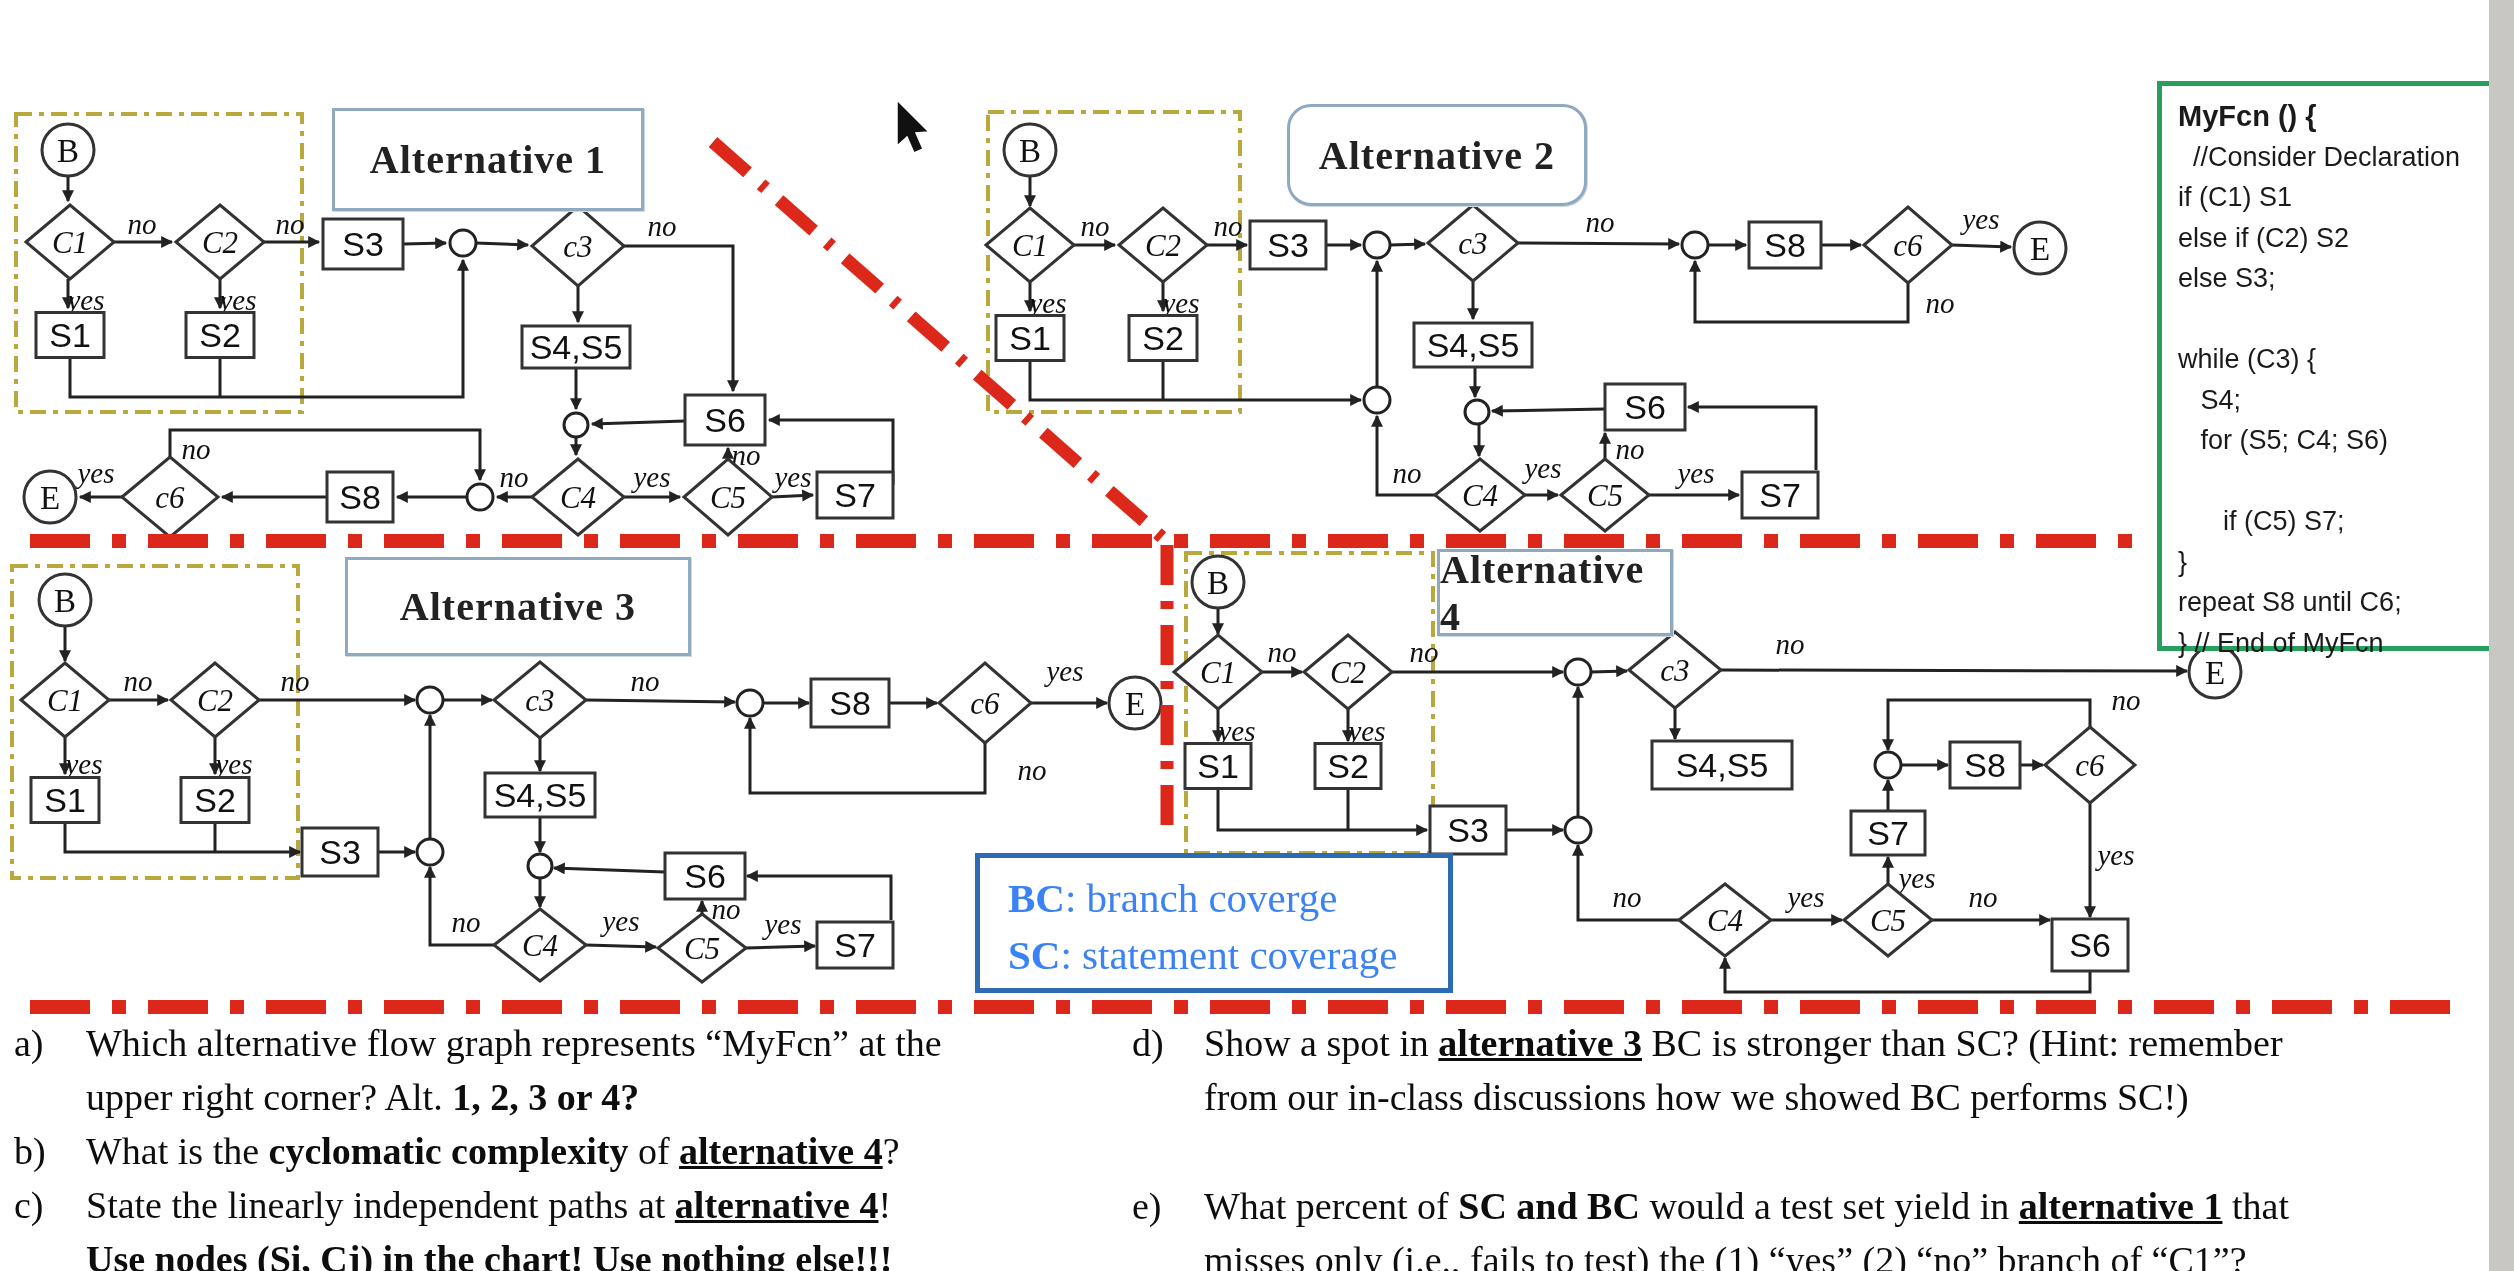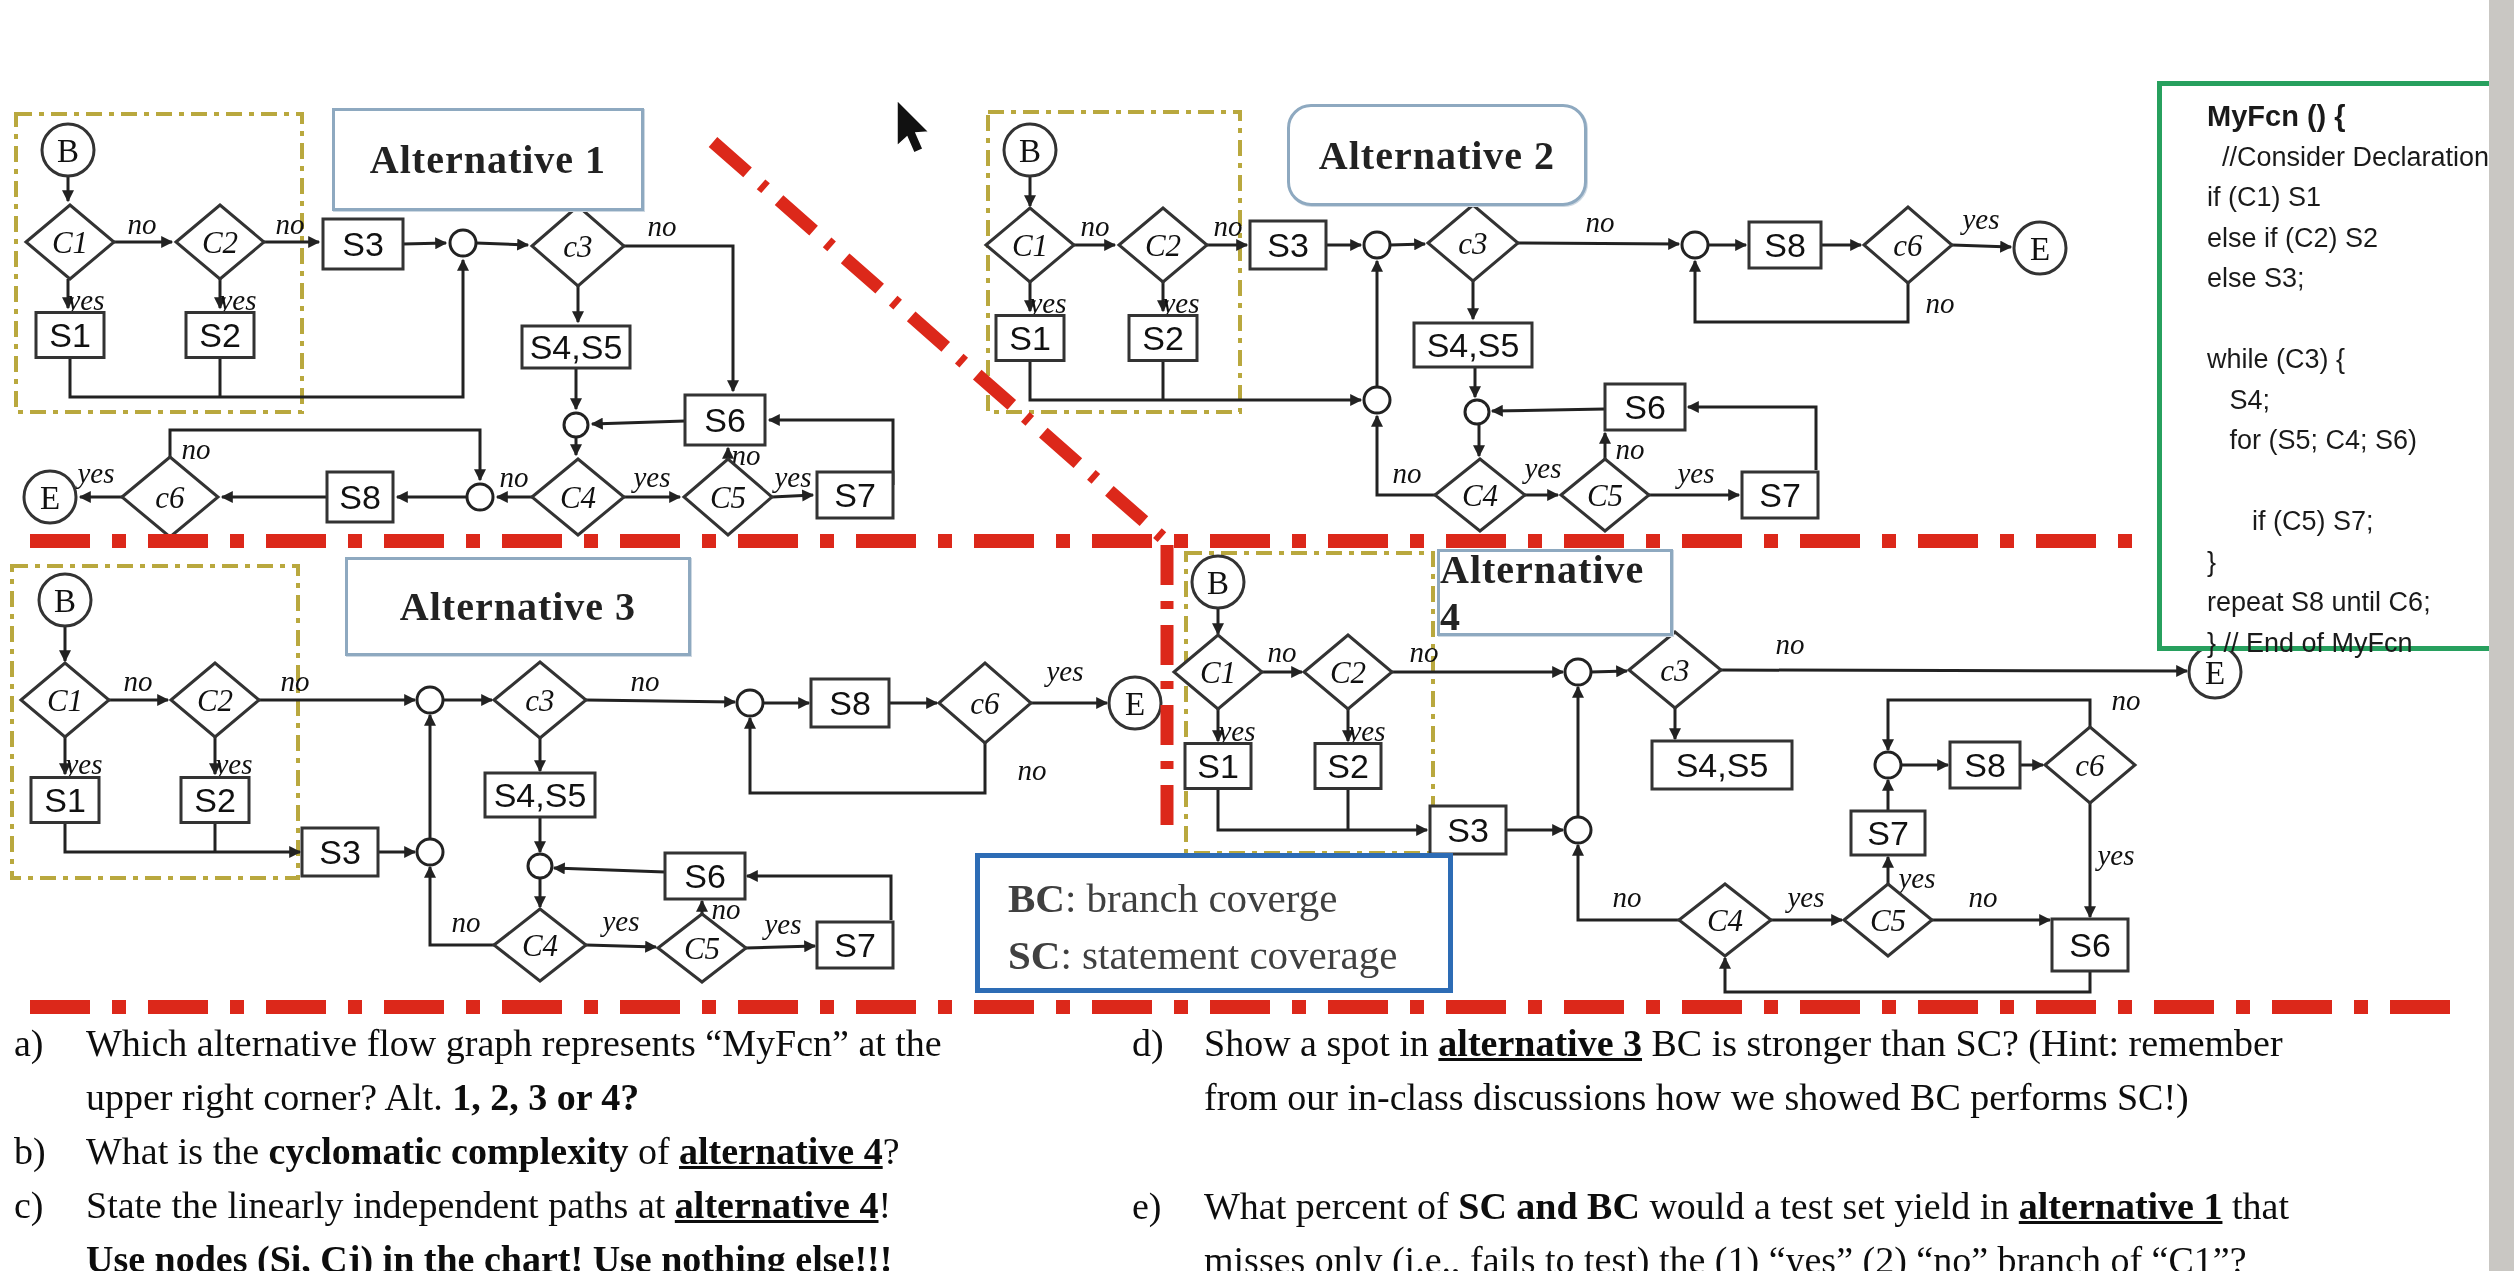--- a/index.html
+++ b/index.html
@@ -6,24 +6,24 @@
   #stage{position:relative;width:2514px;height:1271px;background:#ffffff;overflow:hidden;
          font-family:"Liberation Serif", serif;color:#111;}
   #diagram{position:absolute;left:0;top:0;}
   .hdr{position:absolute;left:14px;top:4px;width:2480px;font-size:38px;line-height:53px;color:#0d0d0d;}
   .hdr .b{font-weight:700;}
   .alt-title{position:absolute;border:3px solid #8ea9c0;background:#fff;display:flex;align-items:center;justify-content:center;
              font-size:40px;font-weight:700;color:#222;letter-spacing:1px;box-shadow:1px 1px 0 #cdd8e2;}
   .codebox{position:absolute;left:2157px;top:81px;width:349px;height:570px;border:5px solid #27a05e;background:#fff;
            font-family:"Liberation Sans", sans-serif;font-size:27px;line-height:40.5px;color:#1a1a1a;
            padding:10px 0 0 16px;box-sizing:border-box;}
-  .codebox .code-line{white-space:pre;margin-left:29px;}
+  .codebox .code-line{white-space:pre;}
   .codebox .code-line.b{font-weight:700;font-size:29px;}
   .legend{position:absolute;left:975px;top:853px;width:478px;height:140px;border:5px solid #2d6cb5;background:#fff;
-          box-sizing:border-box;padding:12px 0 0 28px;font-size:41px;line-height:57px;color:#404040;}
+          box-sizing:border-box;padding:12px 0 0 28px;font-size:41px;line-height:57px;color:#3b82f6;}
   .qcol{position:absolute;font-size:38px;line-height:54px;color:#0d0d0d;}
   .q-item{display:flex;align-items:flex-start;}
   .q-label{width:72px;flex:0 0 72px;}
   .q-text{flex:1;}
   .seg-b{font-weight:700;}
   .seg-i{}
   .seg-u{text-decoration:underline;text-decoration-thickness:3px;}
   .gray-edge{position:absolute;background:#c9c7c3;}
   
   .edge{stroke:#222;stroke-width:3;fill:none;}

